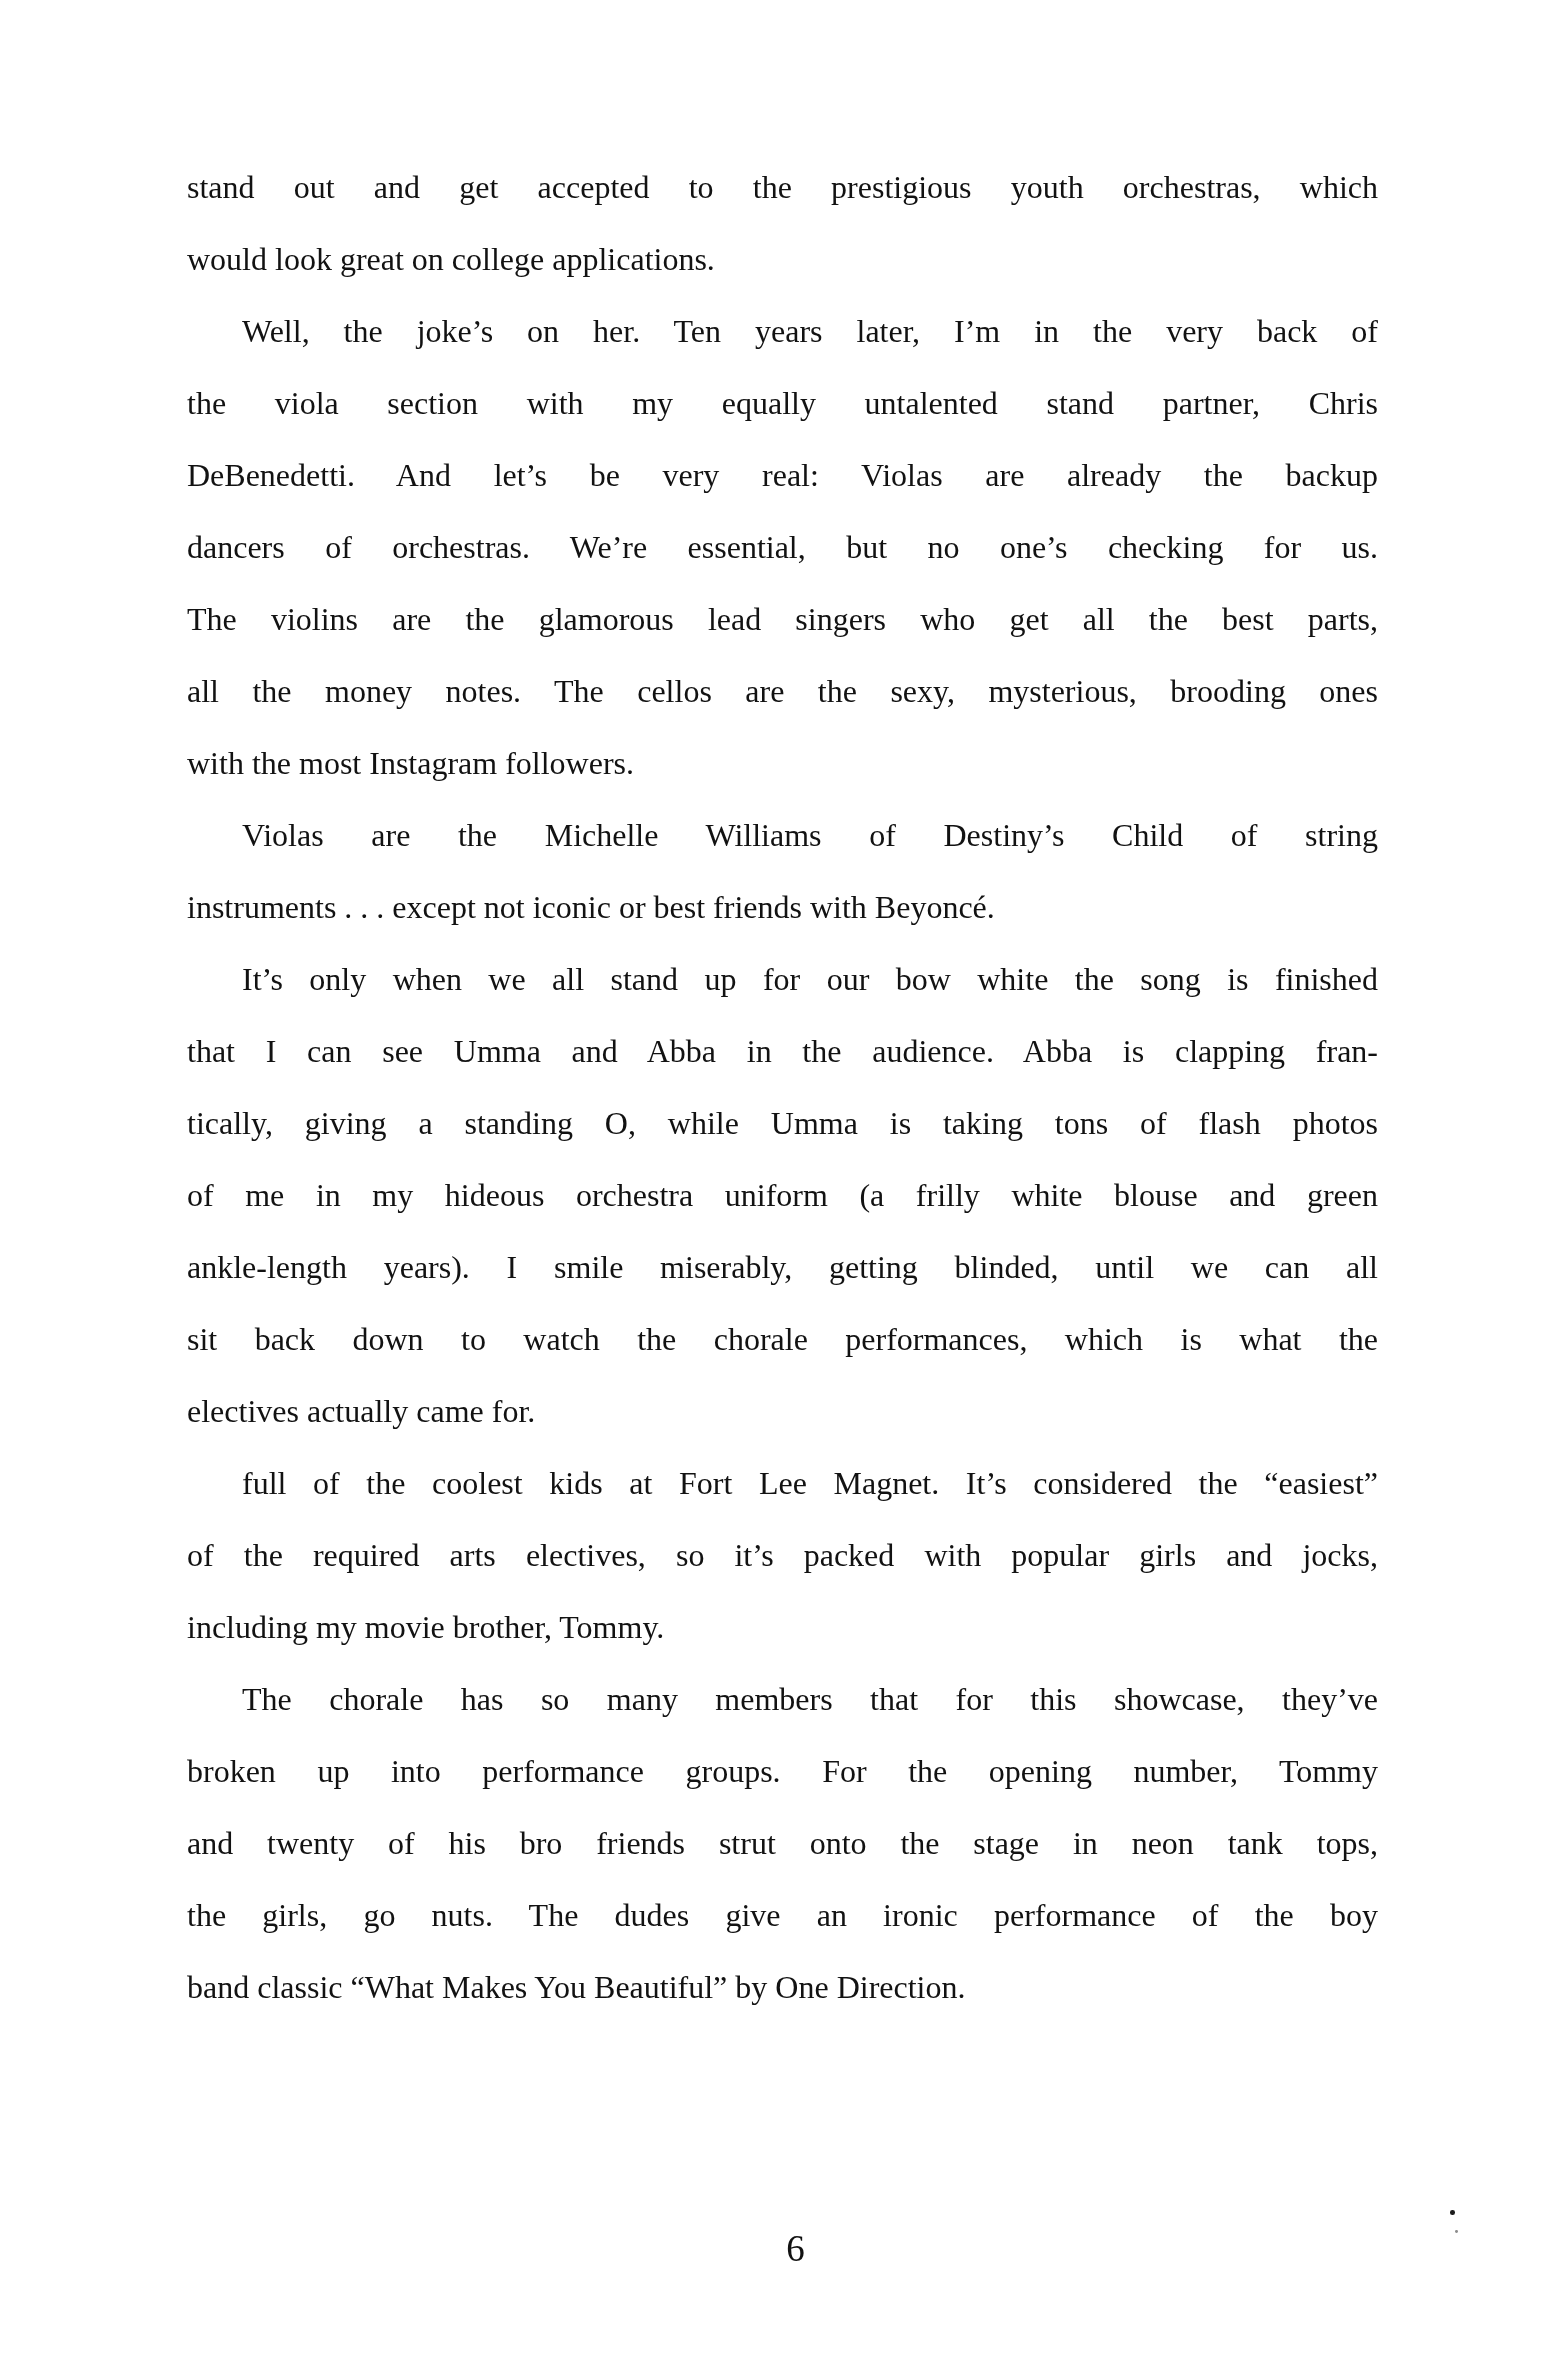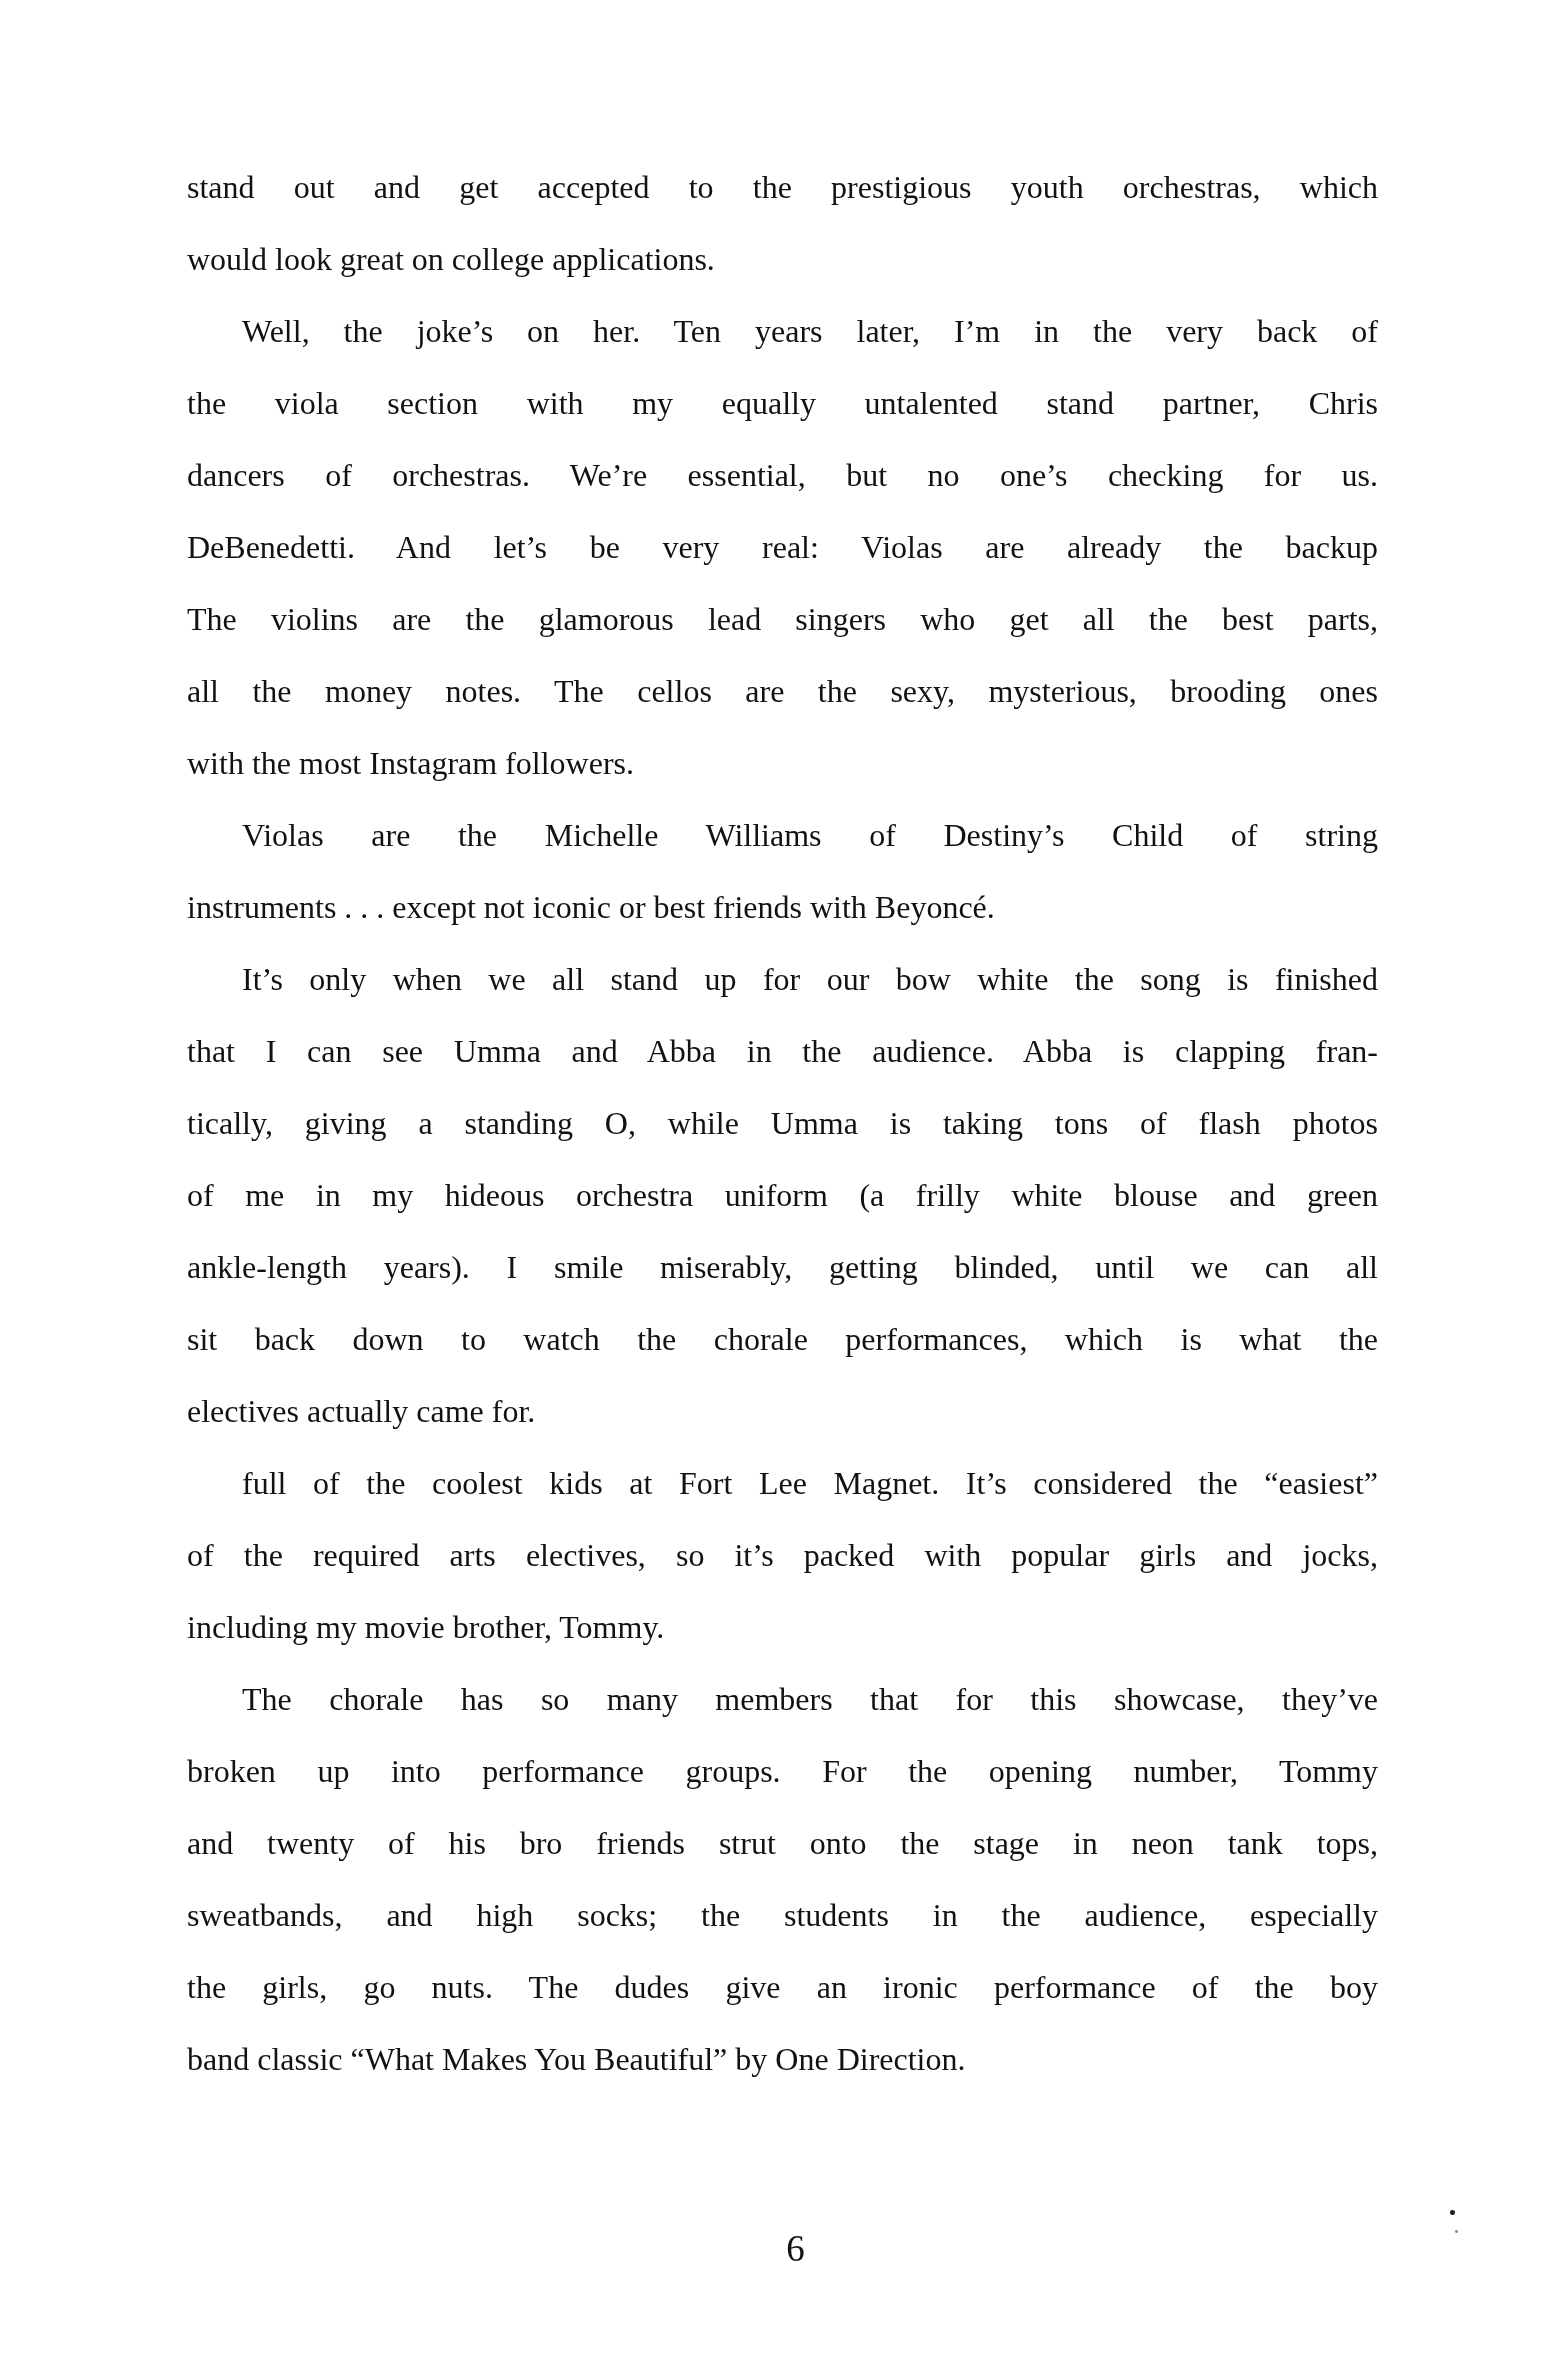--- a/index.html
+++ b/index.html
@@ -68,22 +68,22 @@
 
 <div class="book-page">
   <div class="text-block">
       <div class="para">
         <div class="line">stand out and get accepted to the prestigious youth orchestras, which</div>
         <div class="line last">would look great on college applications.</div>
       </div>
       <div class="para indent">
         <div class="line">Well, the joke’s on her. Ten years later, I’m in the very back of</div>
         <div class="line">the viola section with my equally untalented stand partner, Chris</div>
+        <div class="line">DeBenedetti. And let’s be very real: Violas are already the backup</div>
         <div class="line">dancers of orchestras. We’re essential, but no one’s checking for us.</div>
-        <div class="line">DeBenedetti. And let’s be very real: Violas are already the backup</div>
         <div class="line">The violins are the glamorous lead singers who get all the best parts,</div>
         <div class="line">all the money notes. The cellos are the sexy, mysterious, brooding ones</div>
         <div class="line last">with the most Instagram followers.</div>
       </div>
       <div class="para indent">
         <div class="line">Violas are the Michelle Williams of Destiny’s Child of string</div>
         <div class="line last">instruments . . . except not iconic or best friends with Beyoncé.</div>
       </div>
       <div class="para indent">
         <div class="line">It’s only when we all stand up for our bow white the song is finished</div>
@@ -96,21 +96,20 @@
       </div>
       <div class="para indent">
         <div class="line">full of the coolest kids at Fort Lee Magnet. It’s considered the “easiest”</div>
         <div class="line">of the required arts electives, so it’s packed with popular girls and jocks,</div>
         <div class="line last">including my movie brother, Tommy.</div>
       </div>
       <div class="para indent">
         <div class="line">The chorale has so many members that for this showcase, they’ve</div>
         <div class="line">broken up into performance groups. For the opening number, Tommy</div>
         <div class="line">and twenty of his bro friends strut onto the stage in neon tank tops,</div>
-        <div class="line">sweatbands, and high socks; the students in the audience, especially</div>
         <div class="line">the girls, go nuts. The dudes give an ironic performance of the boy</div>
         <div class="line last">band classic “What Makes You Beautiful” by One Direction.</div>
       </div>
     </div>
   <div class="page-number">6</div>
 <div class="speck" style="left: 1450px; top: 2210px; width: 4.6px; height: 4.6px; background: rgb(28, 28, 28);"></div>
     <div class="speck" style="left: 1455px; top: 2230px; width: 2.8px; height: 2.8px; background: rgb(141, 141, 141);"></div>
   </div>
 
 

